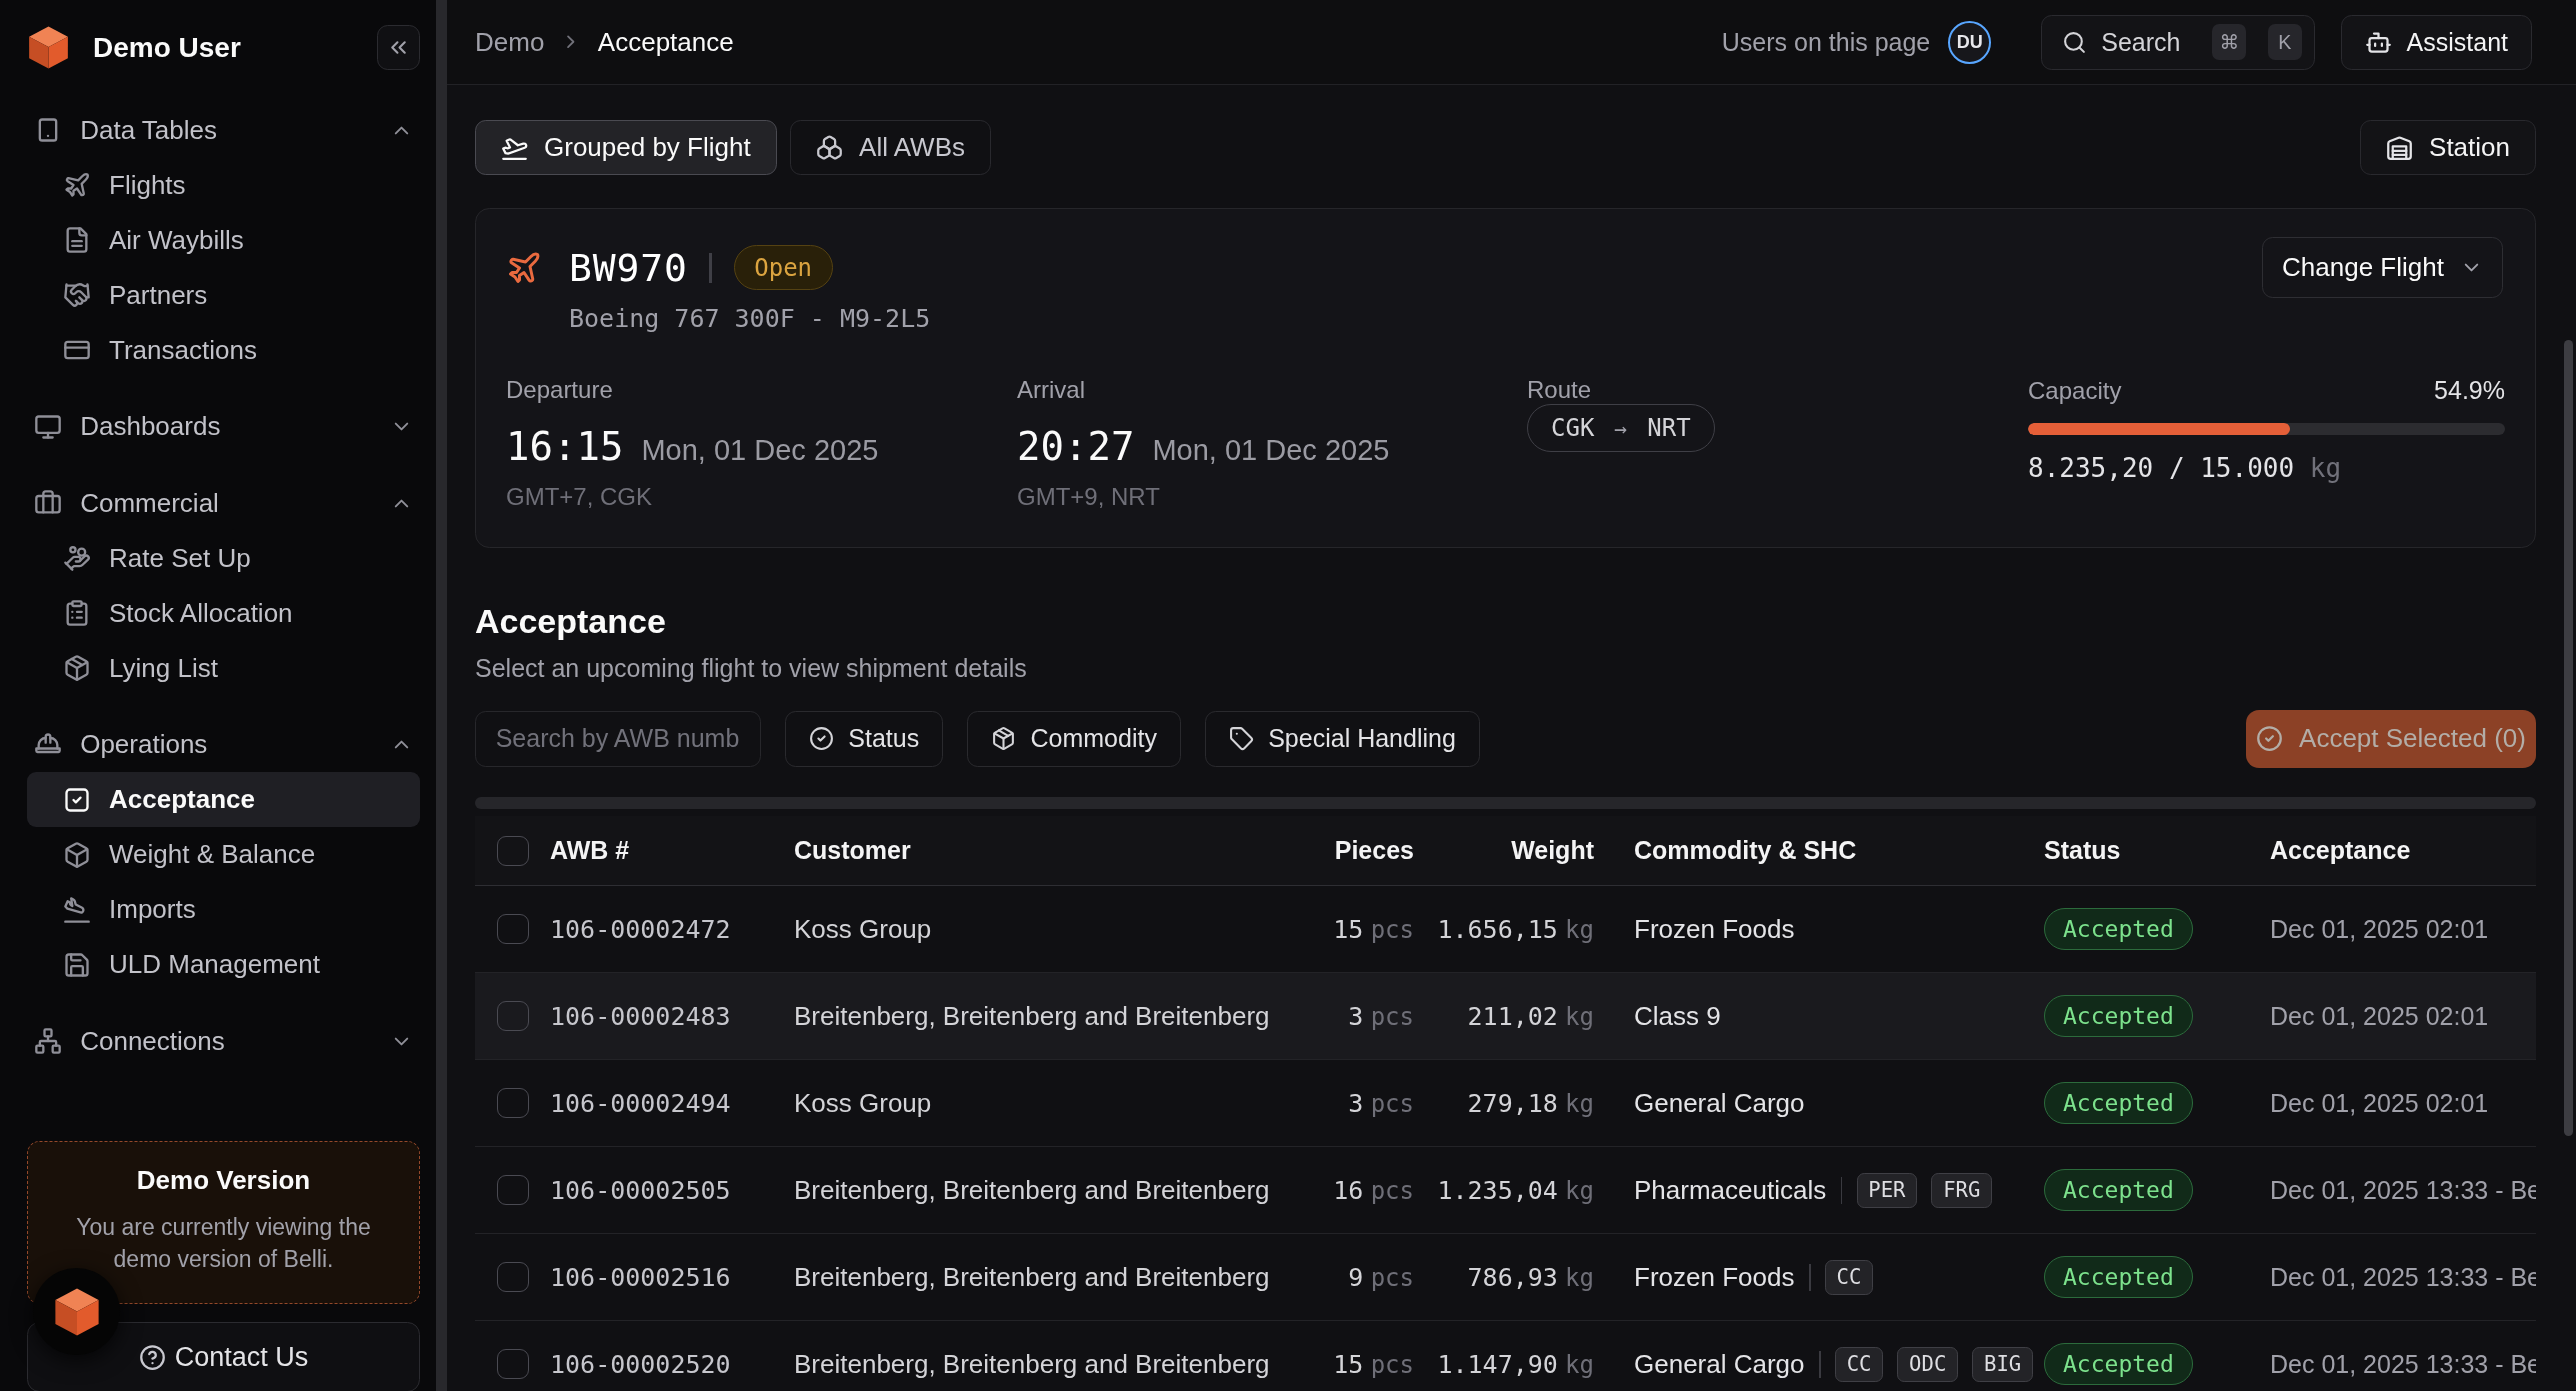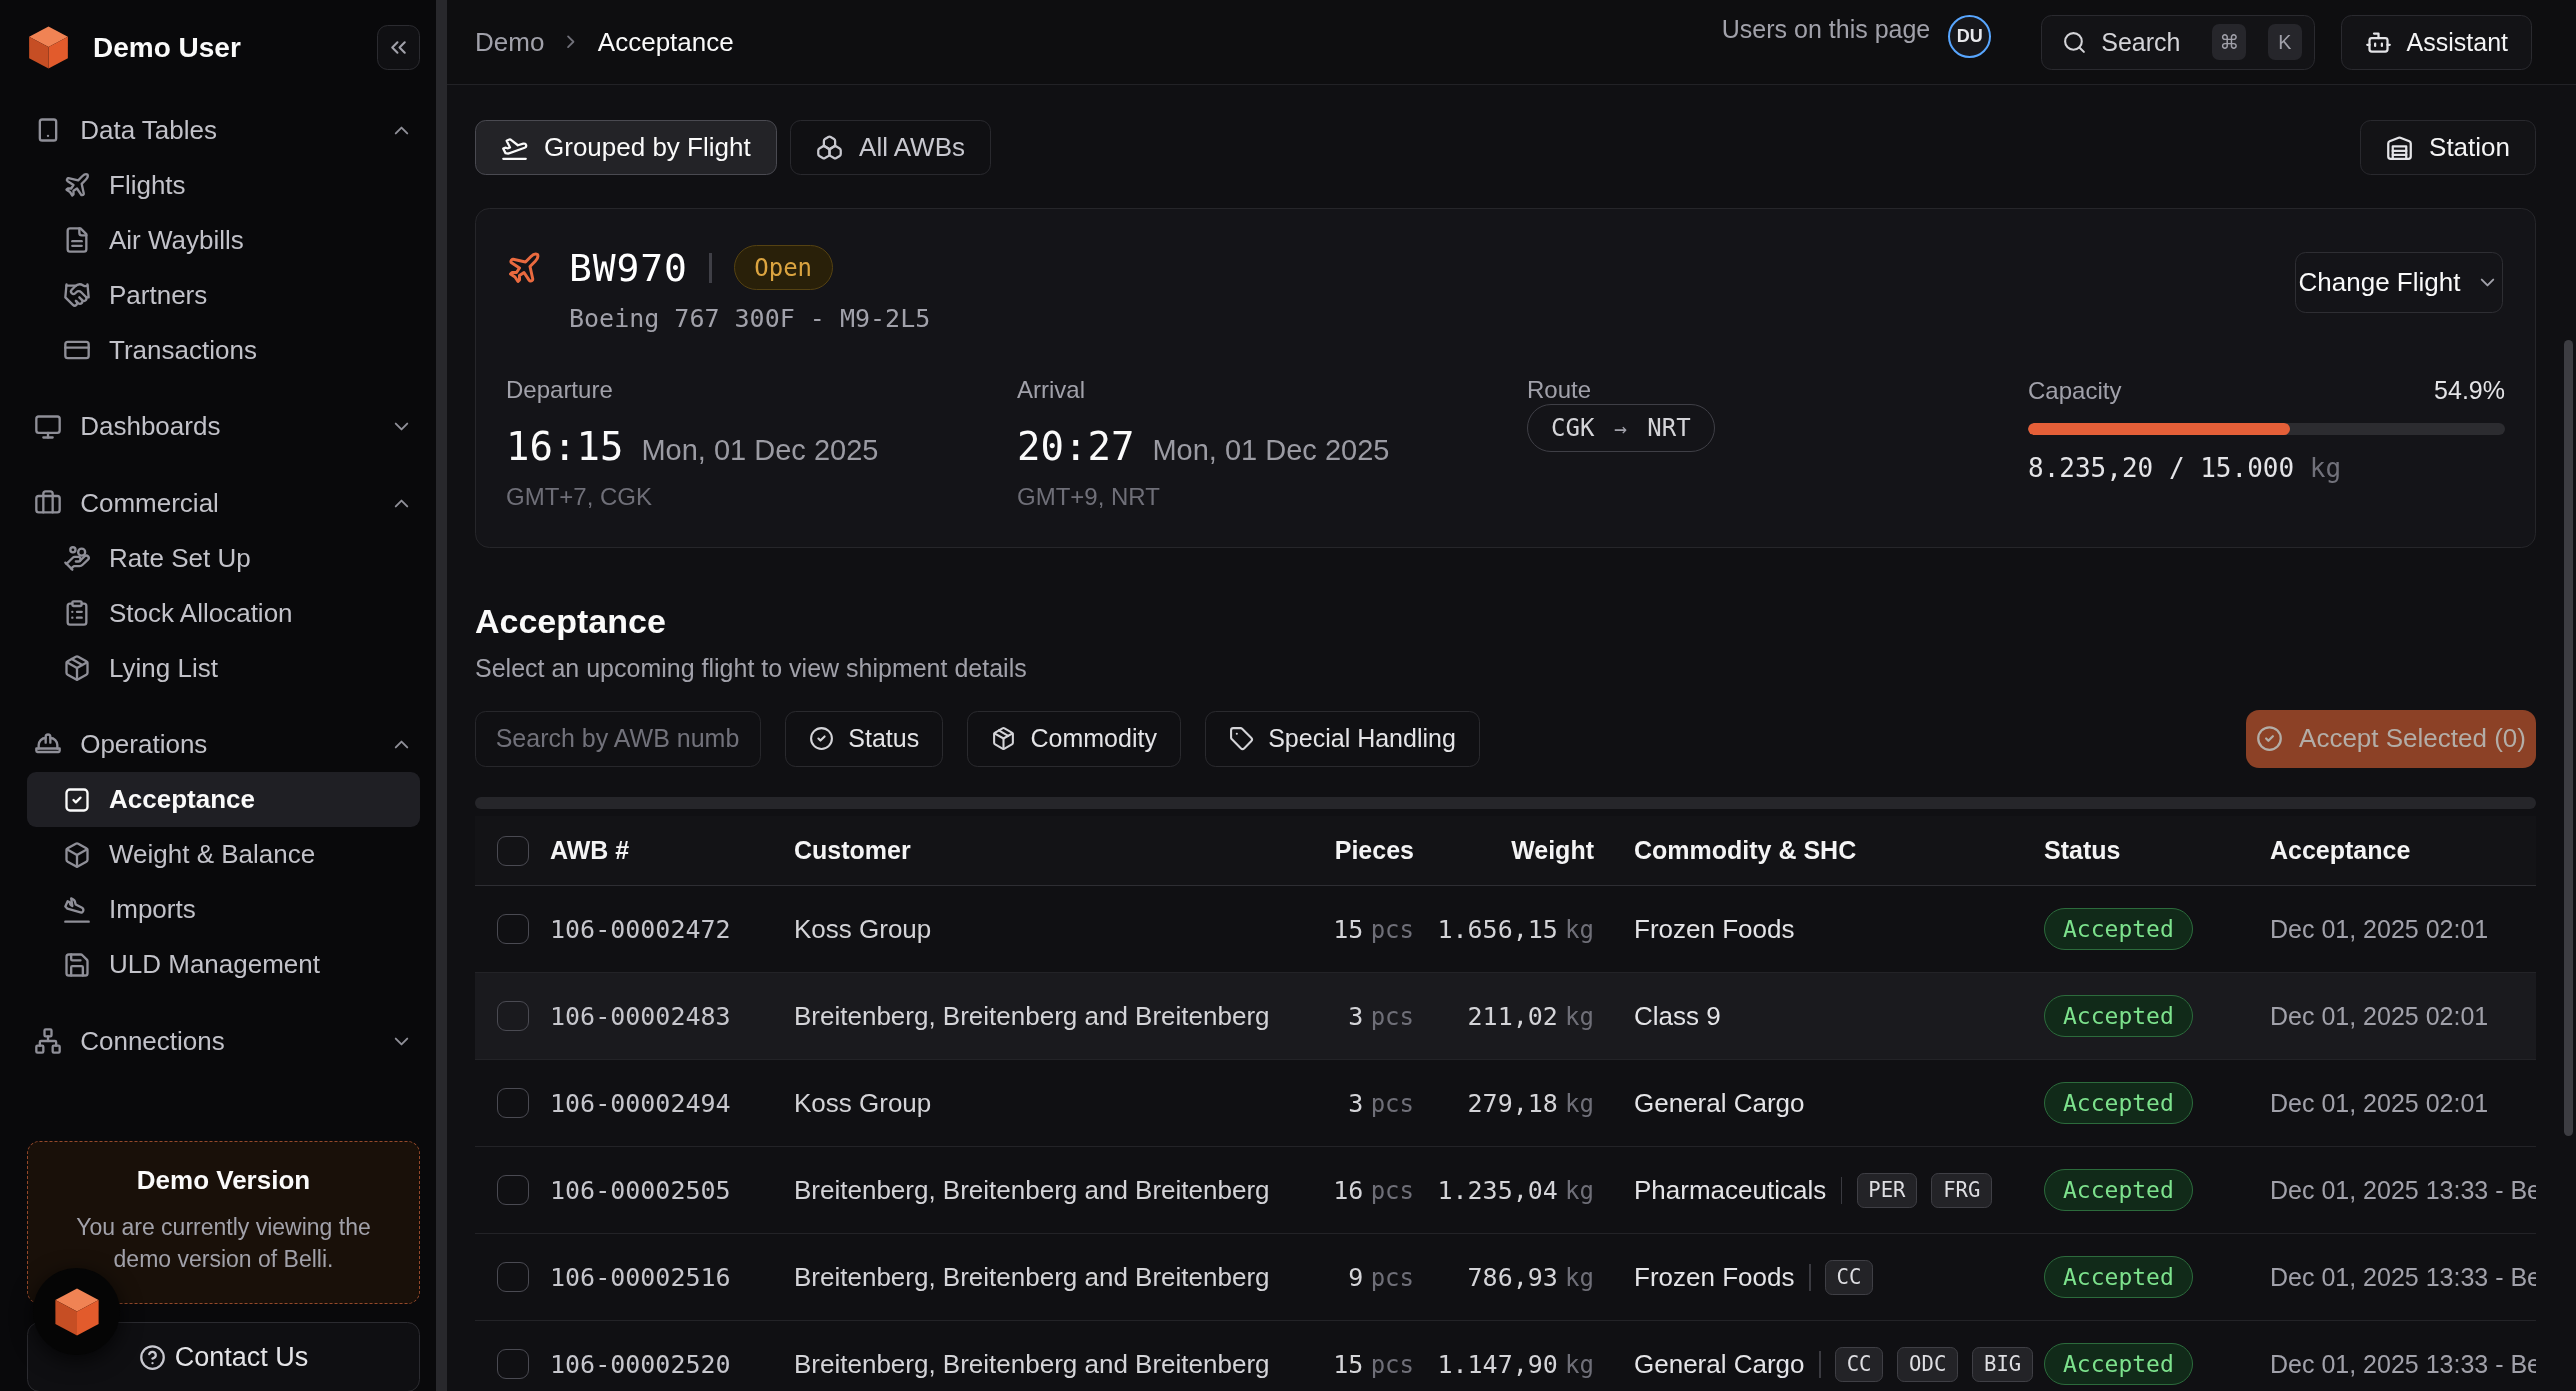--- a/index.html
+++ b/index.html
@@ -50,21 +50,21 @@
 
   
   .main { flex:1; min-width:0; background:#101013; position:relative; }
   .topbar { height:85px; border-bottom:1.8px solid #222226; background:#0e0e10;
     display:flex; align-items:center; padding:0 44px 0 28px; }
   .breadcrumb { display:flex; align-items:center; gap:16px; font-size:26px; }
   .bc-root { color:#a1a1aa; }
   .bc-sep { width:21.5px; height:21.5px; color:#71717a; }
   .bc-sep svg { width:21.5px; height:21.5px; }
   .bc-current { color:#fafafa; }
-  .topbar-right { margin-left:auto; display:flex; }
+  .topbar-right { margin-left:auto; display:flex; align-items:center; }
   .users-label { font-size:25px; color:#a1a1aa; }
   .avatar { width:43px; height:43px; border-radius:50%; border:2.7px solid #58a6ff; background:#17171b;
     color:#e8e8ec; font-size:18px; font-weight:600; display:flex; align-items:center; justify-content:center; margin-left:18px; }
   .search-btn { margin-left:50px; width:274px; height:55px; border:1.8px solid #2a2a2f; border-radius:10.7px; background:#131316;
     display:flex; align-items:center; padding:0 12.5px 0 19.7px; gap:14.3px; }
   .search-btn .sicon { width:25px; height:25px; color:#d4d4d8; }
   .search-btn .sicon svg { width:25px; height:25px; }
   .search-btn .stext { font-size:25px; color:#d4d4d8; flex:1; }
   .kbd { min-width:34px; height:36px; padding:0 7.2px; background:#26262b; border-radius:7.2px; color:#a1a1aa;
     font-size:19.7px; display:flex; align-items:center; justify-content:center; margin-left:7.2px; }
@@ -85,21 +85,21 @@
 
   
   .flight-card { margin-top:33px; background:#141418; border:1.8px solid #26262a; border-radius:14.3px;
     padding:27px 30px 36px 30px; position:relative; }
   .fc-top { display:flex; align-items:center; height:63px; }
   .fc-plane { width:36px; height:36px; color:#ea6a3f; flex:none; }
   .fc-plane svg { width:36px; height:36px; }
   .fc-number { margin-left:27px; font-size:38px; font-weight:400; color:#ffffff; letter-spacing:0.9px; }
   .fc-divider { width:2.7px; height:30px; background:#3f3f46; margin:0 21.5px; }
   .open-badge { font-size:24px; color:#dba440; background:#292009; border:1.8px solid #554212; border-radius:894px; padding:7.2px 19.7px; }
-  .change-flight { position:absolute; right:32px; top:43px; width:208px; height:61px; border:1.8px solid #2e2e33; border-radius:10.7px;
+  .change-flight { position:absolute; right:32px; top:28px; width:241px; height:61px; border:1.8px solid #2e2e33; border-radius:10.7px;
     background:transparent; display:flex; align-items:center; justify-content:center; gap:16px; font-size:26px; color:#fafafa; }
   .change-flight svg { width:23px; height:23px; color:#a1a1aa; }
   .fc-aircraft { margin-left:63px; margin-top:5.4px; font-size:25px; color:#a1a1aa; }
   .fc-grid { margin-top:43px; display:grid; grid-template-columns:511px 510px 501px 1fr; }
   .fc-label { font-size:24px; color:#a1a1aa; }
   .fc-timerow { margin-top:19.7px; display:flex; align-items:baseline; gap:18px; }
   .fc-time { font-size:39px; color:#fafafa; }
   .fc-date { font-size:29px; color:#9b9ba3; }
   .fc-sub { margin-top:14.3px; font-size:24px; color:#6f6f78; }
   .route-chip { display:inline-flex; align-items:center; gap:20px; padding:9px 23px;

